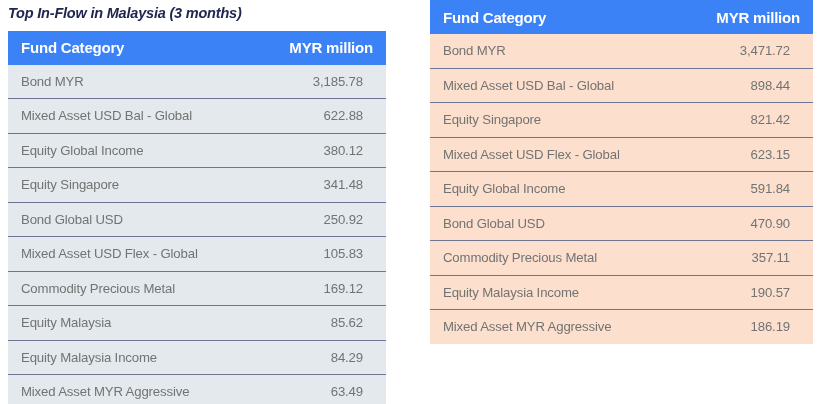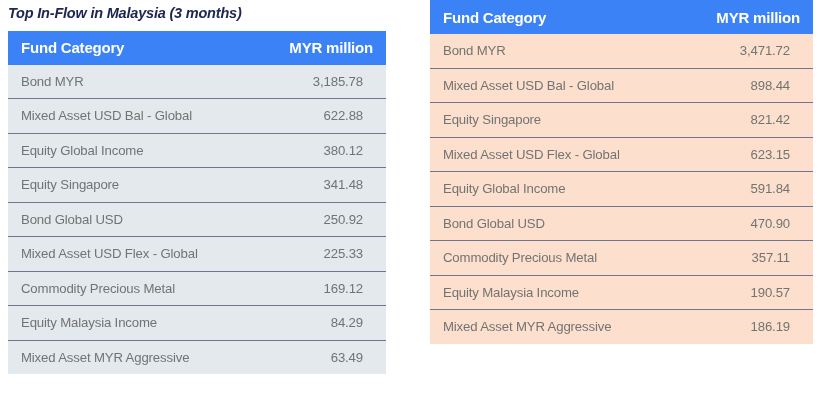--- a/index.html
+++ b/index.html
@@ -117,25 +117,29 @@
         <tr>
           <td class="c-cat">Equity  Singapore</td>
           <td class="c-val">341.48</td>
         </tr>
         <tr>
           <td class="c-cat">Bond Global USD</td>
           <td class="c-val">250.92</td>
         </tr>
         <tr>
           <td class="c-cat">Mixed Asset USD Flex - Global</td>
-          <td class="c-val">225.33</td>
+          <td class="c-val">105.83</td>
         </tr>
         <tr>
           <td class="c-cat">Commodity Precious Metal</td>
           <td class="c-val">169.12</td>
+        </tr>
+        <tr>
+          <td class="c-cat">Equity Malaysia</td>
+          <td class="c-val">85.62</td>
         </tr>
         <tr>
           <td class="c-cat">Equity Malaysia Income</td>
           <td class="c-val">84.29</td>
         </tr>
         <tr>
           <td class="c-cat">Mixed Asset MYR Aggressive</td>
           <td class="c-val">63.49</td>
         </tr>
       </tbody>

